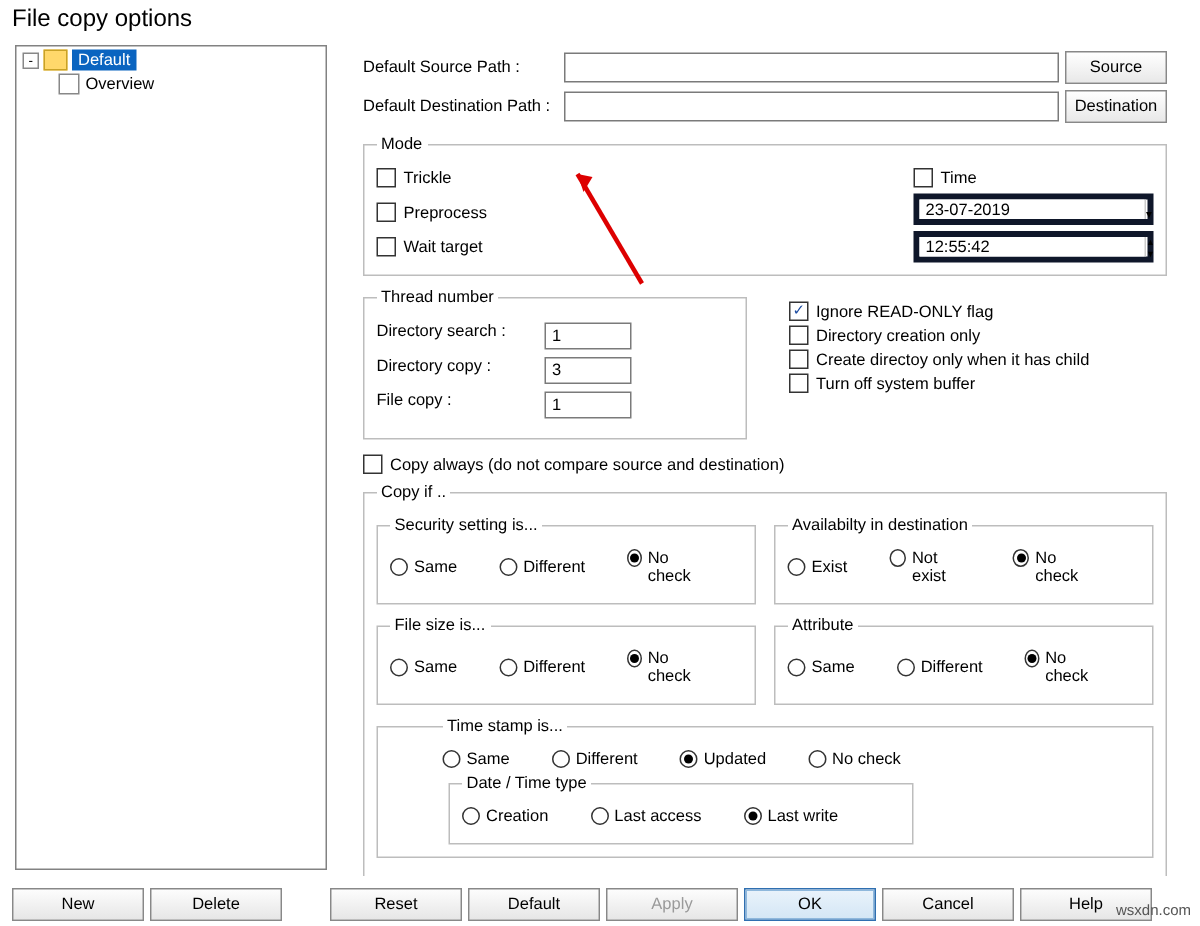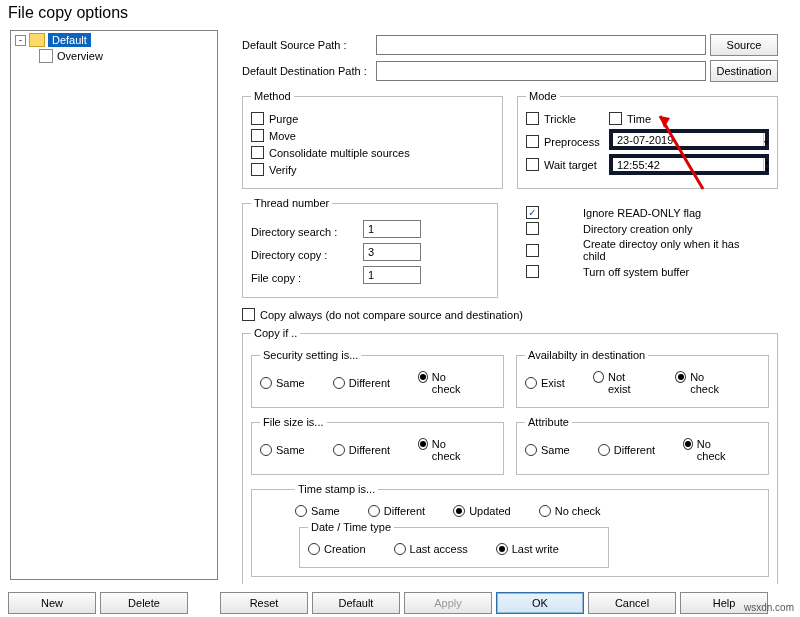--- a/index.html
+++ b/index.html
@@ -26,25 +26,25 @@
 .chk-box { width: 13px; height: 13px; border: 1px solid #333; margin-right: 5px; background: #fff; display: inline-flex; align-items: center; justify-content: center; }
 .chk-box.checked::after { content: "✓"; font-size: 10px; color: #1a4aa0; line-height: 10px; }
 .mode-col { display: flex; }
 .mode-left { flex: 1; }
 .mode-right { width: 160px; }
 .date-field { display: flex; border: 4px solid #0f172a; height: 21px; margin-top: 4px; }
 .date-field input { border: none; flex: 1; padding: 0 4px; font-size: 11px; }
 .date-field .spin { width: 18px; border-left: 1px solid #ccc; display: flex; flex-direction: column; }
 .date-field .spin span { flex: 1; text-align: center; font-size: 6px; line-height: 8px; }
 .date-field .drop { width: 18px; border-left: 1px solid #ccc; text-align: center; font-size: 8px; line-height: 19px; }
-.thread-row { display: flex; align-items: flex-end; margin: 5px 0; }
+.thread-row { display: flex; align-items: flex-start; margin: 5px 0; }
 .thread-row .lbl { width: 112px; }
 .thread-row input { width: 58px; height: 18px; border: 1px solid #7a7a7a; padding: 0 4px; font-size: 11px; }
 .flags { margin: 4px 14px; }
-.flags .chk { margin: 3px 0; gap: 39px; }
+.flags .chk { margin: 3px 0; }
 .plain-chk { display: flex; align-items: center; margin: 6px 14px; }
 .rgrp { display: flex; align-items: center; margin: 4px 0; }
 .rad { display: flex; margin-right: 28px; }
 .rad-c { width: 12px; height: 12px; border: 1px solid #333; border-radius: 50%; margin-right: 4px; display: inline-flex; align-items: center; justify-content: center; }
 .rad-c.sel::after { content: ""; width: 6px; height: 6px; background: #000; border-radius: 50%; }
 .copyif-grid { display: flex; gap: 12px; }
 .copyif-grid > fieldset { flex: 1; margin: 4px 0; }
 .bottom-bar { display: flex; padding: 8px; gap: 4px; }
 .btn { width: 88px; height: 22px; border: 1px solid #888; background: linear-gradient(#fdfdfd,#e6e6e6); text-align: center; line-height: 20px; font-size: 11px; }
 .btn.disabled { color: #9a9a9a; }
@@ -76,39 +76,20 @@
       <div class="path-input"></div>
       <div class="path-btn">Source</div>
     </div>
     <div class="row">
       <span class="lbl-path">Default Destination Path :</span>
       <div class="path-input"></div>
       <div class="path-btn">Destination</div>
     </div>
 
     <div class="two-col">
-      <fieldset>
-        <legend>Method</legend>
-        <div class="chk">
-            <span class="chk-box"></span>
-            <span>Purge</span>
-          </div>
-        <div class="chk">
-            <span class="chk-box"></span>
-            <span>Move</span>
-          </div>
-        <div class="chk">
-            <span class="chk-box"></span>
-            <span>Consolidate multiple sources</span>
-          </div>
-        <div class="chk">
-            <span class="chk-box"></span>
-            <span>Verify</span>
-          </div>
-      </fieldset>
 
       <fieldset style="position:relative;">
         <legend>Mode</legend>
         <div class="mode-col">
           <div class="mode-left">
             <div class="chk">
                 <span class="chk-box"></span>
                 <span>Trickle</span>
               </div>
             <div class="chk" style="margin-top:10px;">

